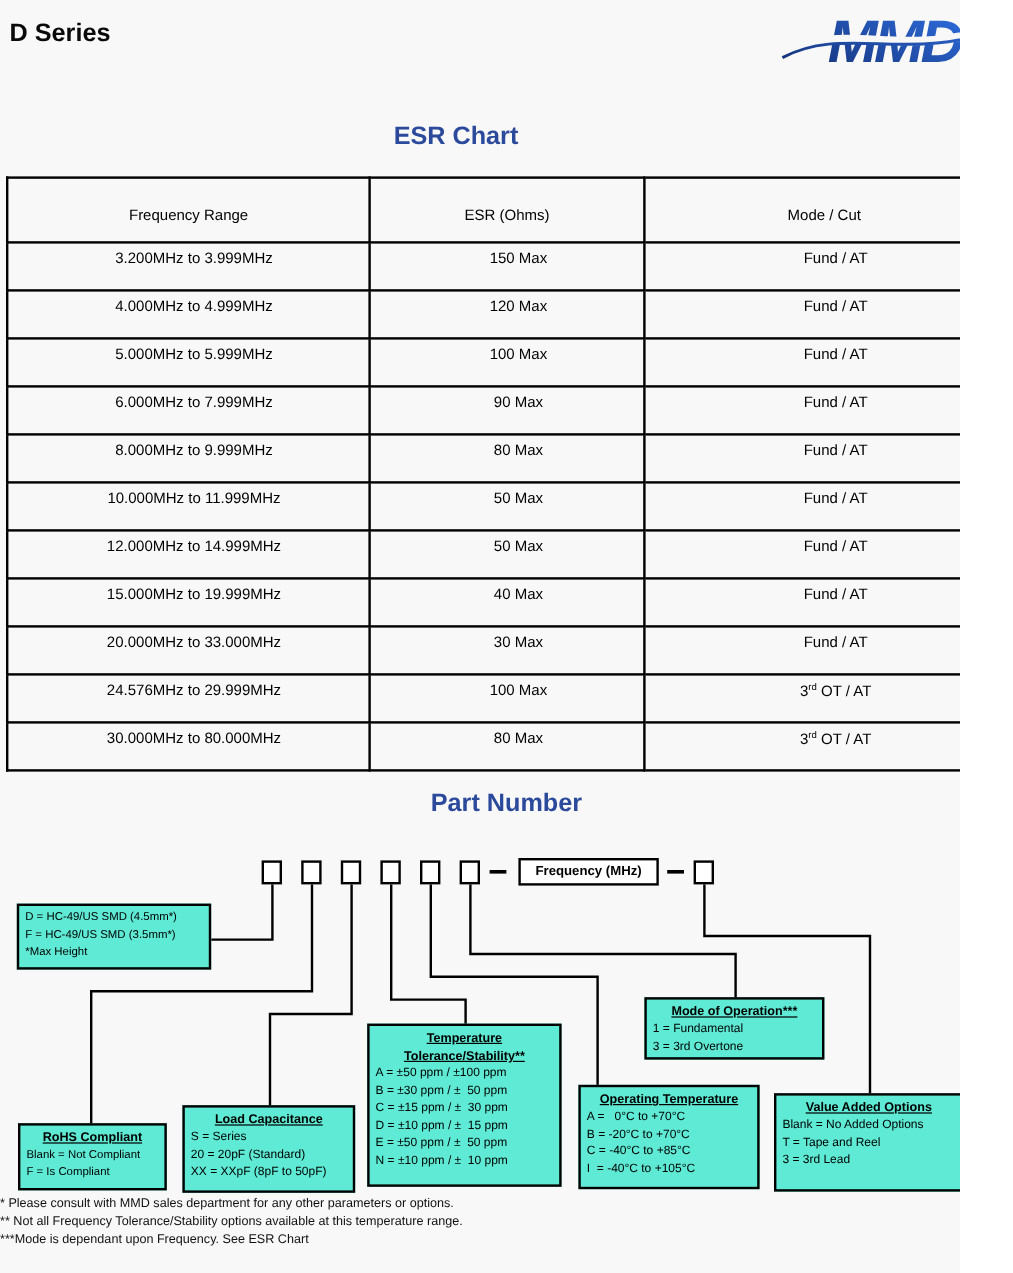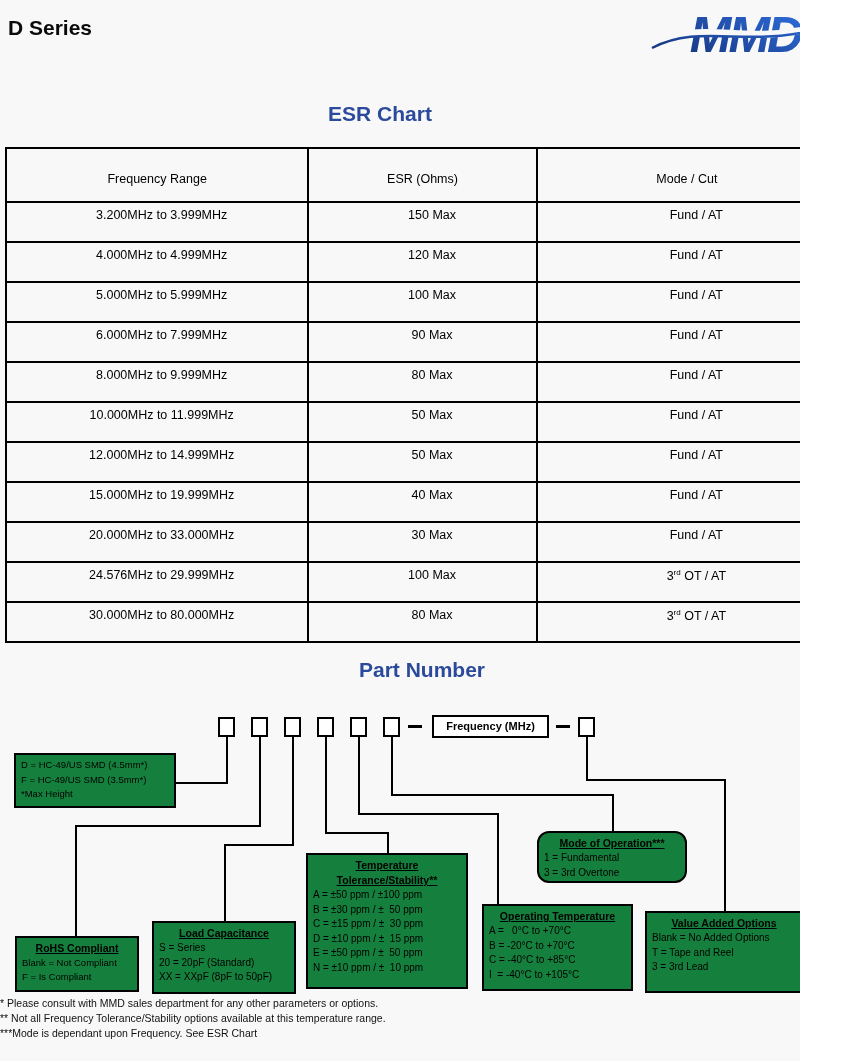--- a/index.html
+++ b/index.html
@@ -24,30 +24,30 @@
   col.c1{width:303px;}col.c2{width:229px;}col.c3{width:301px;}
   sup{font-size:8px;}
 
   svg.connectors{position:absolute;left:0;top:0;z-index:1;}
 
   .pn-sq{position:absolute;top:717px;width:13px;height:16px;border:2px solid #000;background:#fff;z-index:2;}
   .pn-dash{position:absolute;top:725px;width:14px;height:3px;background:#000;z-index:2;}
   .freq-box{position:absolute;left:432px;top:715px;width:113px;height:19px;border:2px solid #000;
             background:#fff;z-index:2;text-align:center;font-weight:bold;font-size:11px;line-height:19px;}
 
-  .pn-box{position:absolute;box-sizing:border-box;border:2px solid #000;background:#15803d;
+  .pn-box{position:absolute;box-sizing:border-box;border:2px solid #000;background:#5eead4;
           padding:3px 5px;font-size:10px;line-height:1.45;z-index:2;}
   .pn-box .title{font-weight:bold;text-decoration:underline;text-align:center;font-size:10.5px;}
   .pn-line{white-space:pre;}
 
   #box-device{left:14px;top:753px;width:162px;height:55px;font-size:9.5px;line-height:1.55;}
   #box-rohs{left:15px;top:936px;width:124px;height:56px;font-size:9.5px;}
   #box-load{left:152px;top:921px;width:144px;height:73px;}
   #box-temp{left:306px;top:853px;width:162px;height:136px;}
-  #box-mode{left:537px;top:831px;width:150px;height:52px;border-radius:12px;}
+  #box-mode{left:537px;top:831px;width:150px;height:52px;}
   #box-optemp{left:482px;top:904px;width:151px;height:87px;}
   #box-valadd{left:645px;top:911px;width:158px;height:82px;}
 
   .footnotes{position:absolute;top:996px;left:0;width:844px;
              font-size:10.5px;line-height:1.45;color:#111;}
 </style>
 </head>
 <body>
 
 <div class="page">

